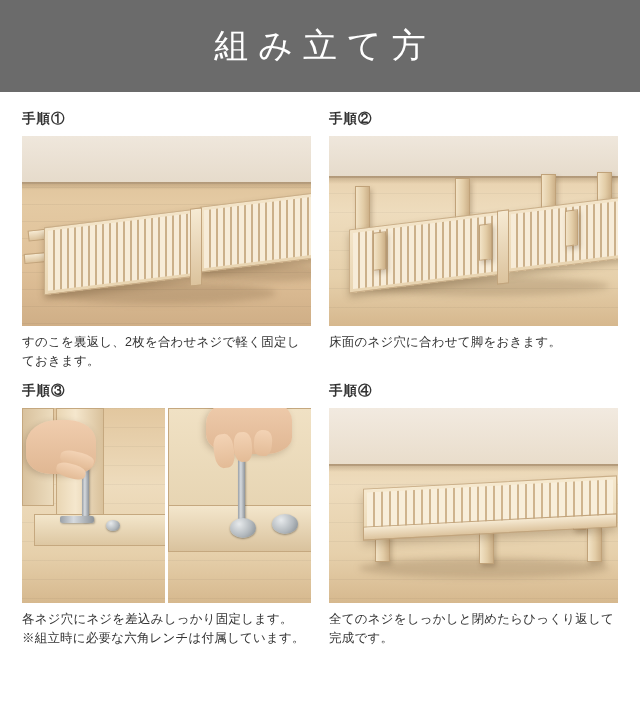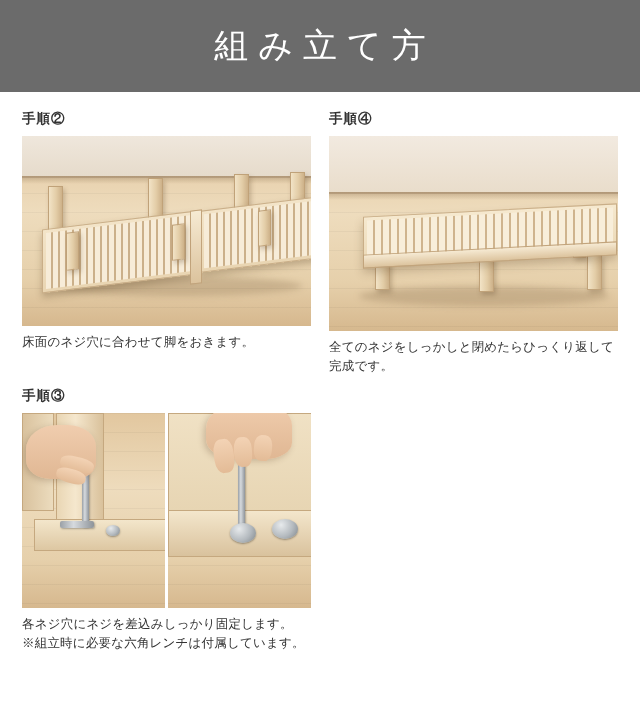--- a/index.html
+++ b/index.html
@@ -199,20 +199,45 @@
 <body>
 
 <div class="page">
 
   <div class="header">
     <h1 class="header-title">組み立て方</h1>
   </div>
 
   <div class="steps">
 
+    <div class="step">
+      <div class="step-label">手順①</div>
+      <div class="photo">
+        <div class="wood-floor"></div>
+        <div class="wall"></div>
+        <div class="wall-shadow" style="top:46px;"></div>
+
+        <div class="rail" style="left:6px; top:92px; width:48px; height:9px; transform:rotate(-6deg);"></div>
+        <div class="rail" style="left:2px; top:116px; width:44px; height:8px; transform:rotate(-5deg);"></div>
+
+        <div class="shadow-blob" style="left:24px; top:146px; width:230px; height:22px;"></div>
+        <div class="shadow-blob" style="left:165px; top:128px; width:150px; height:18px;"></div>
+
+        <div class="slat-panel" style="left:22px; top:82px; width:150px; height:66px; transform:skewY(-7deg);">
+          <div class="slats"></div>
+        </div>
+
+        <div class="slat-panel" style="left:178px; top:62px; width:140px; height:64px; transform:skewY(-7deg);">
+          <div class="slats"></div>
+        </div>
+
+        <div class="rail" style="left:168px; top:72px; width:10px; height:76px; transform:skewY(-7deg);"></div>
+      </div>
+      <div class="caption">すのこを裏返し、2枚を合わせネジで軽く固定しておきます。</div>
+    </div>
 
     <div class="step">
       <div class="step-label">手順②</div>
       <div class="photo">
         <div class="wood-floor light"></div>
         <div class="wall" style="height:40px;"></div>
         <div class="wall-shadow" style="top:40px;"></div>
 
         <div class="shadow-blob" style="left:30px; top:140px; width:250px; height:20px;"></div>
 
@@ -230,43 +255,20 @@
         <div class="rail" style="left:168px; top:74px; width:10px; height:72px; transform:skewY(-7deg);"></div>
 
         <div class="leg" style="left:44px; top:96px; width:11px; height:36px; transform:skewY(-7deg);"></div>
         <div class="leg" style="left:150px; top:88px; width:11px; height:34px; transform:skewY(-7deg);"></div>
         <div class="leg" style="left:236px; top:74px; width:11px; height:34px; transform:skewY(-7deg);"></div>
       </div>
       <div class="caption">床面のネジ穴に合わせて脚をおきます。</div>
     </div>
 
     <div class="step">
-      <div class="step-label">手順④</div>
-      <div class="photo tall">
-        <div class="wood-floor light"></div>
-        <div class="wall" style="height:56px; background:linear-gradient(180deg,#f2eae0,#e9ddcb);"></div>
-        <div class="wall-shadow" style="top:56px;"></div>
-
-        <div class="shadow-blob" style="left:30px; top:150px; width:250px; height:20px;"></div>
-
-        <div class="leg" style="left:46px; top:118px; width:13px; height:34px;"></div>
-        <div class="leg" style="left:150px; top:120px; width:13px; height:34px;"></div>
-        <div class="leg" style="left:258px; top:118px; width:13px; height:34px;"></div>
-        <div class="leg" style="left:70px; top:96px; width:11px; height:26px;"></div>
-        <div class="leg" style="left:244px; top:94px; width:11px; height:26px;"></div>
-
-        <div class="bed-top" style="left:34px; top:74px; width:252px; height:48px; transform:skewY(-3deg);">
-          <div class="slats"></div>
-        </div>
-        <div class="rail" style="left:34px; top:112px; width:252px; height:12px; transform:skewY(-3deg);"></div>
-      </div>
-      <div class="caption">全てのネジをしっかしと閉めたらひっくり返して完成です。</div>
-    </div>
-
-    <div class="step">
       <div class="step-label">手順③</div>
       <div class="photo tall">
 
         <div class="half left">
           <div class="wood-floor light"></div>
           <div class="post" style="left:34px; top:0px; width:46px; height:118px;"></div>
           <div class="post" style="left:0px; top:0px; width:30px; height:96px; background:linear-gradient(90deg,#d9c29e,#ecdcbe);"></div>
           <div class="post" style="left:12px; top:106px; width:135px; height:30px; background:linear-gradient(180deg,#f3e6cb,#ddc7a2);"></div>
           <div class="bolt" style="left:84px; top:112px; width:14px; height:11px;"></div>
 
@@ -296,14 +298,37 @@
           <div class="finger" style="left:66px; top:24px; width:18px; height:30px; transform:rotate(-4deg);"></div>
           <div class="finger" style="left:86px; top:22px; width:18px; height:26px; transform:rotate(4deg);"></div>
         </div>
       </div>
       <div class="caption">
         <span>各ネジ穴にネジを差込みしっかり固定します。</span>
         <span class="small-note">※組立時に必要な六角レンチは付属しています。</span>
       </div>
     </div>
 
+    <div class="step">
+      <div class="step-label">手順④</div>
+      <div class="photo tall">
+        <div class="wood-floor light"></div>
+        <div class="wall" style="height:56px; background:linear-gradient(180deg,#f2eae0,#e9ddcb);"></div>
+        <div class="wall-shadow" style="top:56px;"></div>
+
+        <div class="shadow-blob" style="left:30px; top:150px; width:250px; height:20px;"></div>
+
+        <div class="leg" style="left:46px; top:118px; width:13px; height:34px;"></div>
+        <div class="leg" style="left:150px; top:120px; width:13px; height:34px;"></div>
+        <div class="leg" style="left:258px; top:118px; width:13px; height:34px;"></div>
+        <div class="leg" style="left:70px; top:96px; width:11px; height:26px;"></div>
+        <div class="leg" style="left:244px; top:94px; width:11px; height:26px;"></div>
+
+        <div class="bed-top" style="left:34px; top:74px; width:252px; height:48px; transform:skewY(-3deg);">
+          <div class="slats"></div>
+        </div>
+        <div class="rail" style="left:34px; top:112px; width:252px; height:12px; transform:skewY(-3deg);"></div>
+      </div>
+      <div class="caption">全てのネジをしっかしと閉めたらひっくり返して完成です。</div>
+    </div>
+
   </div>
 </div>
 
 </body></html>

